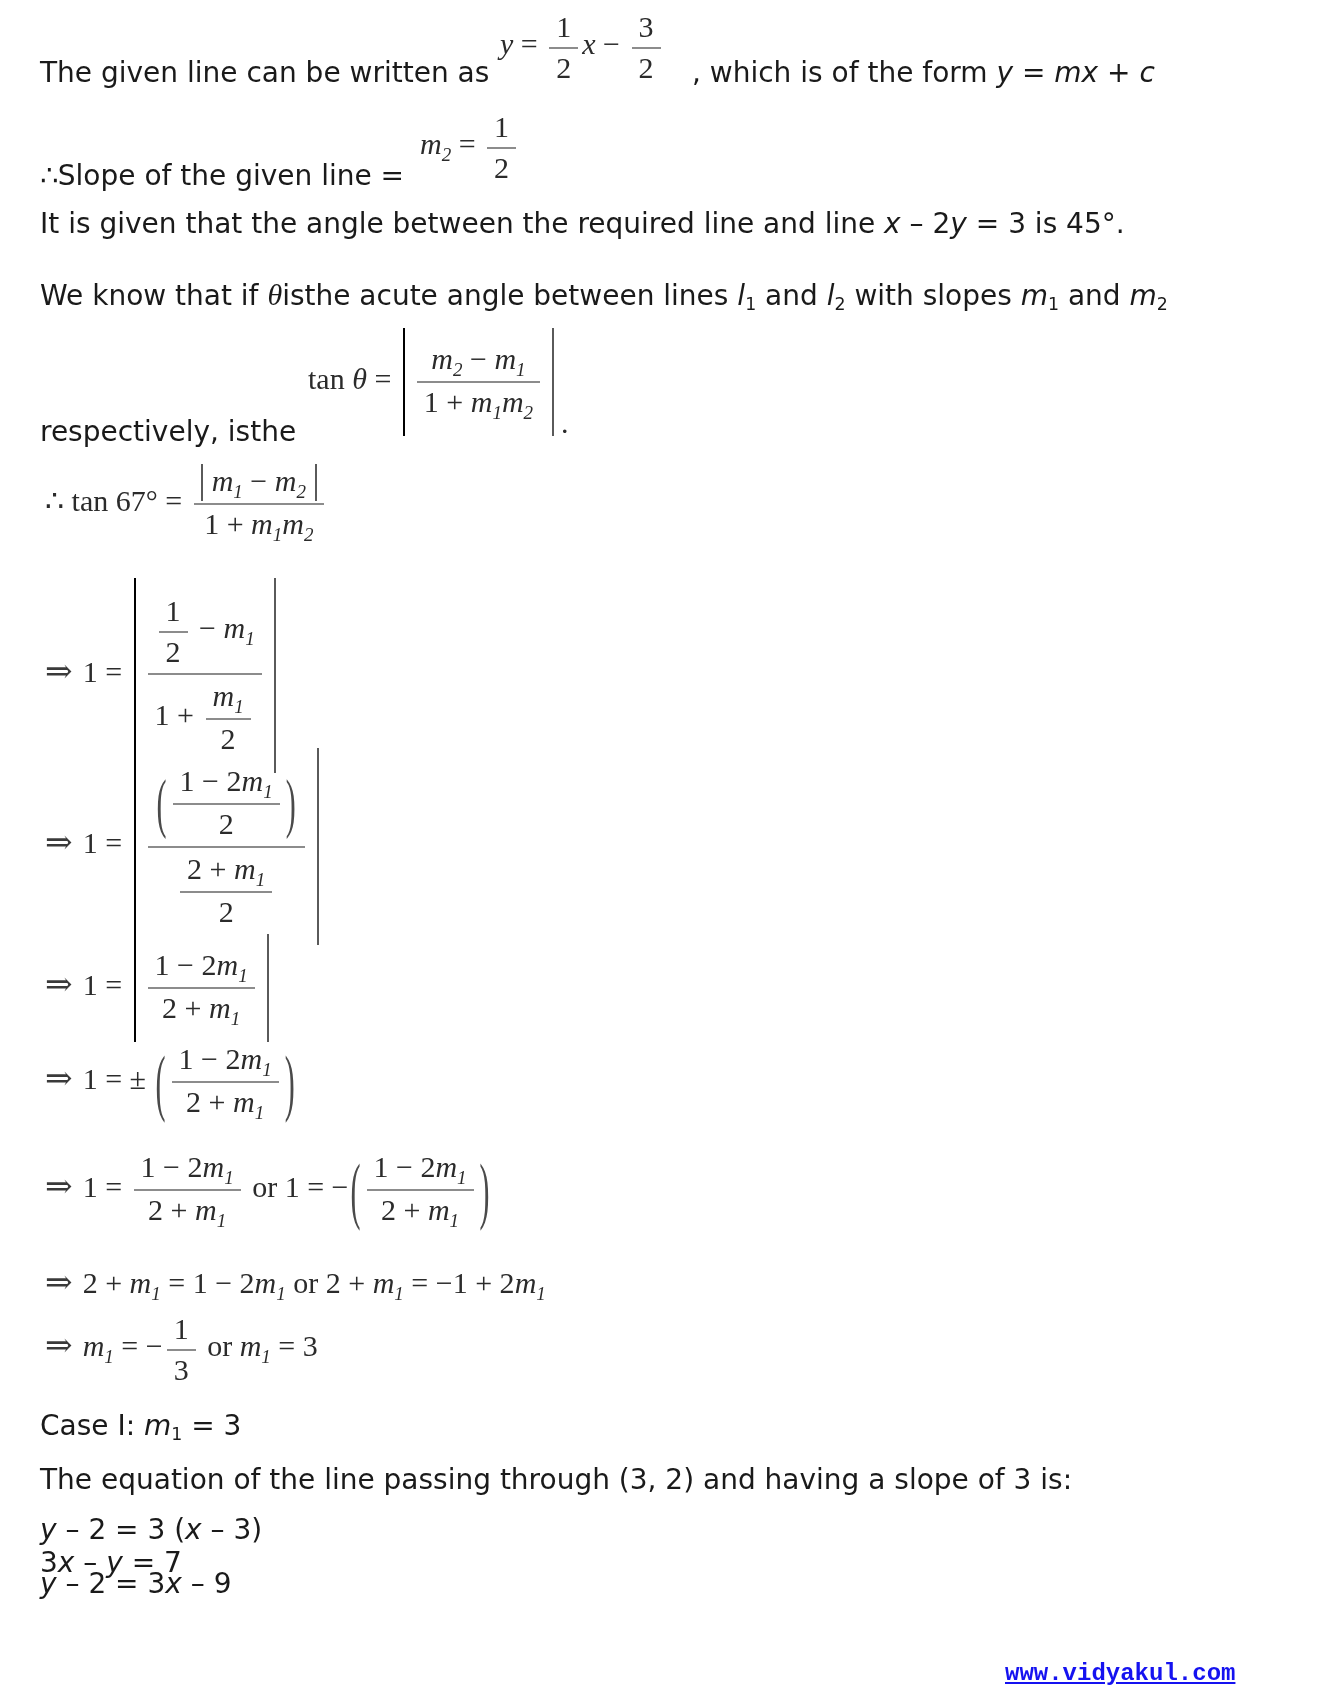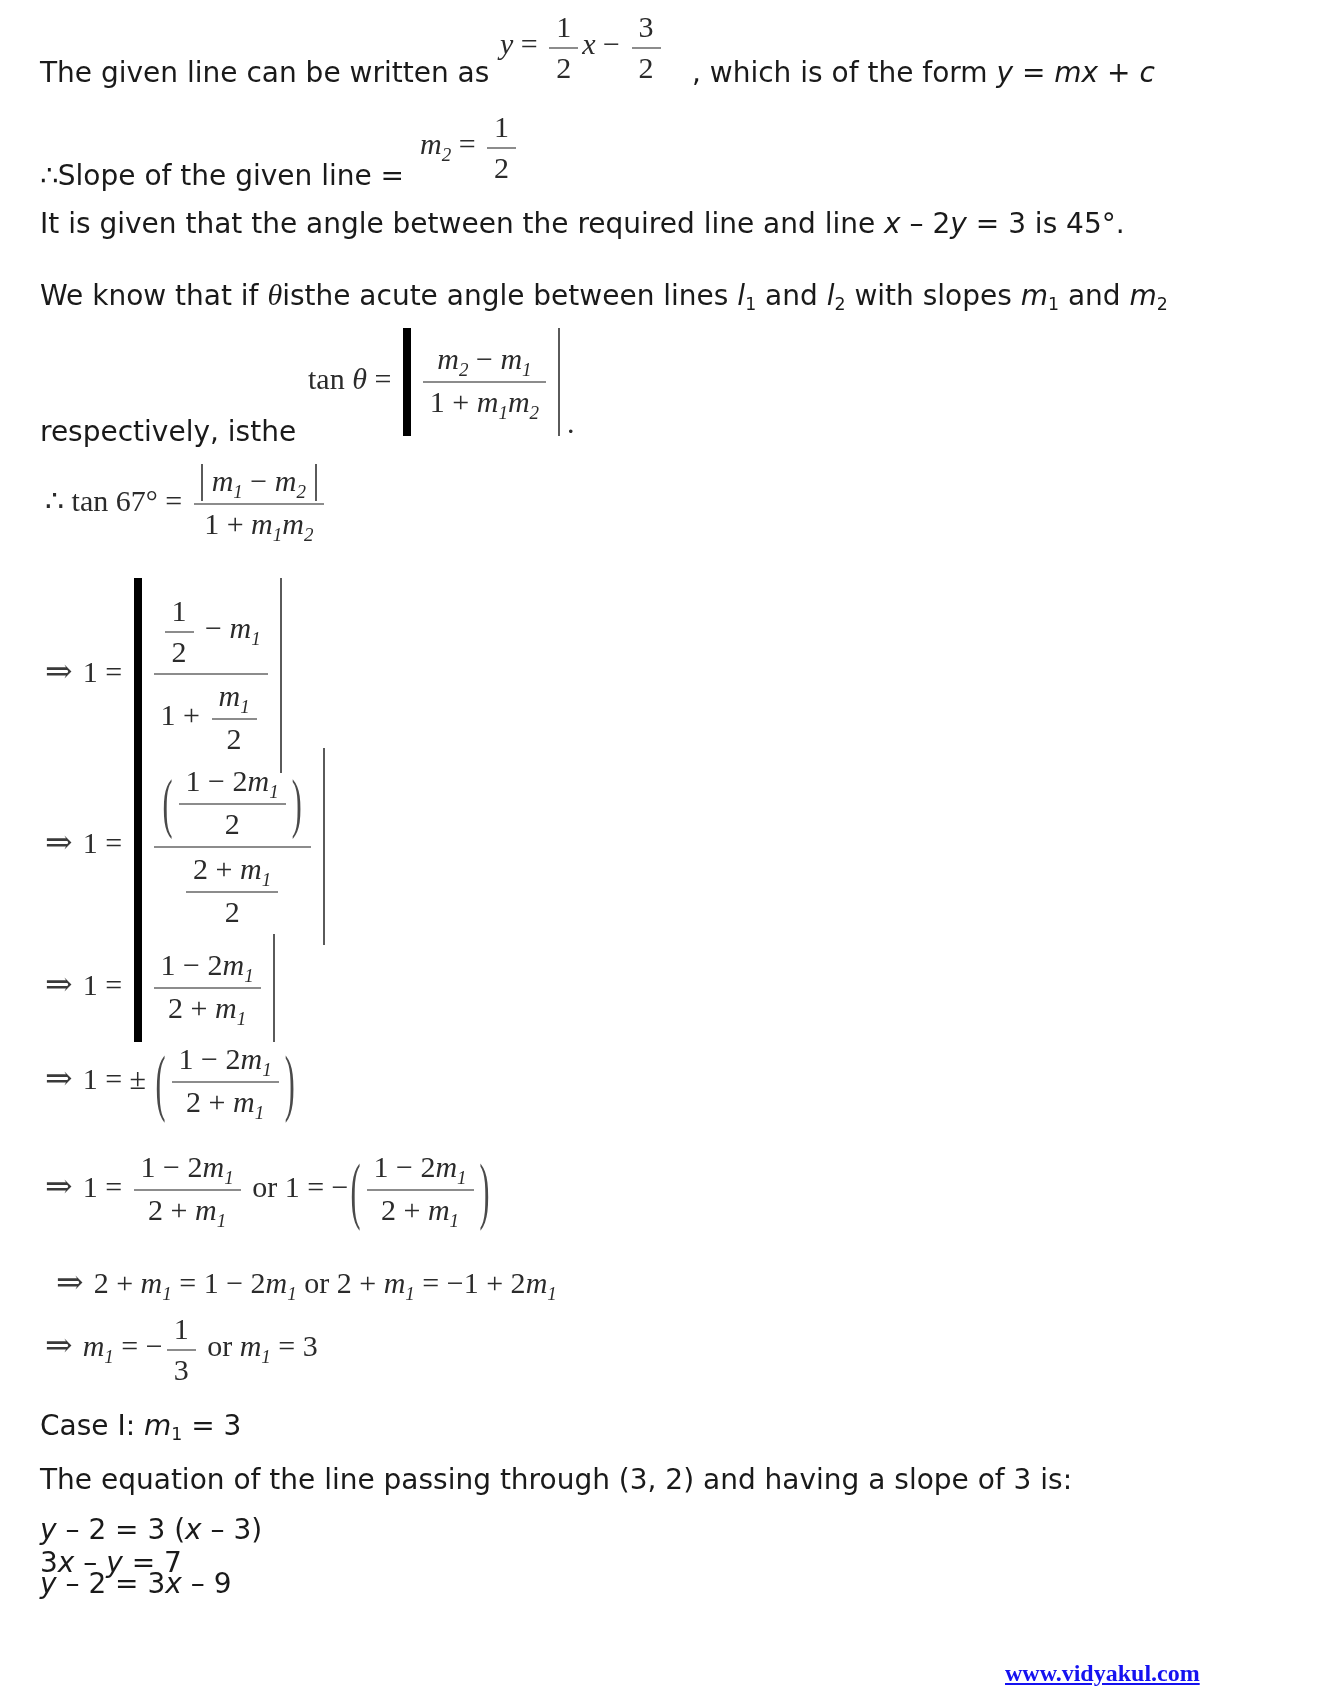--- a/index.html
+++ b/index.html
@@ -15,28 +15,28 @@
   
   .math{position:absolute;white-space:nowrap;font-family:"Liberation Serif","DejaVu Serif",serif;
         font-size:30px;color:#2b2b2b;line-height:1.25}
   .math .v{font-style:italic}
   .math sub{font-size:19px;font-style:italic;vertical-align:-7px;line-height:1}
   .arrow{font-size:33px;margin-right:10px;color:#3a3a3a}
   .frac{display:inline-flex;flex-direction:column;align-items:center;vertical-align:middle;margin:0 4px}
   .frac .num,.frac .den{padding:2px 7px;line-height:1.15;text-align:center}
   .fbar{align-self:stretch;height:2px;background:#8c8c8c}
   .absb{display:inline-flex;align-items:center;vertical-align:middle;
-        border-left:8px solid #000000;border-right:2px solid #5a5a5a;padding:12px 8px;margin:0 4px}
+        border-left:2px solid #000000;border-right:2px solid #5a5a5a;padding:12px 8px;margin:0 4px}
   .absn{display:inline-block;border-left:2px solid #5a5a5a;border-right:2px solid #5a5a5a;padding:0 9px}
   .bigp{display:inline-block;vertical-align:middle;font-size:30px;line-height:1;
         transform:scaleY(2.5);color:#4a4a4a;margin:0 2px;font-weight:300}
   .bigp.sm{transform:scaleY(2.2)}
   .dotlow{position:relative;top:44px;margin-left:3px}
   .footer-link{font-size:24px;font-weight:bold;color:#1512f0;text-decoration:underline;
-               font-family:Liberation Serif, serif;cursor:pointer}
+               font-family:Liberation Mono, monospace;cursor:pointer}
 </style>
 </head>
 <body>
 
 <div class="abs t" style="left:40px;top:55px"><span>The given line can be written as</span></div>
 
 <div class="math" style="left:500px;top:8px">
   <span class="v">y</span><span> = </span><span class="frac">
       <span class="num">1</span>
       <span class="fbar"></span>
@@ -141,21 +141,21 @@
       <span class="num"><span>1 − 2</span><span class="v">m</span><sub>1</sub></span>
       <span class="fbar"></span>
       <span class="den"><span>2 + </span><span class="v">m</span><sub>1</sub></span>
     </span><span> or </span><span>1 = </span><span>−</span><span class="bigp">(</span><span class="frac">
       <span class="num"><span>1 − 2</span><span class="v">m</span><sub>1</sub></span>
       <span class="fbar"></span>
       <span class="den"><span>2 + </span><span class="v">m</span><sub>1</sub></span>
     </span><span class="bigp">)</span>
 </div>
 
-<div class="math" style="left:56px;top:1262px">
+<div class="math" style="left:45px;top:1262px">
   <span class="arrow">⇒</span><span>2 + </span><span class="v">m</span><sub>1</sub><span> = </span><span>1 − 2</span><span class="v">m</span><sub>1</sub><span> or </span><span>2 + </span><span class="v">m</span><sub>1</sub><span> = </span><span>−1 + 2</span><span class="v">m</span><sub>1</sub>
 </div>
 
 <div class="math" style="left:45px;top:1310px">
   <span class="arrow">⇒</span><span class="v">m</span><sub>1</sub><span> = −</span><span class="frac">
       <span class="num">1</span>
       <span class="fbar"></span>
       <span class="den">3</span>
     </span><span> or </span><span class="v">m</span><sub>1</sub><span> = 3</span>
 </div>

